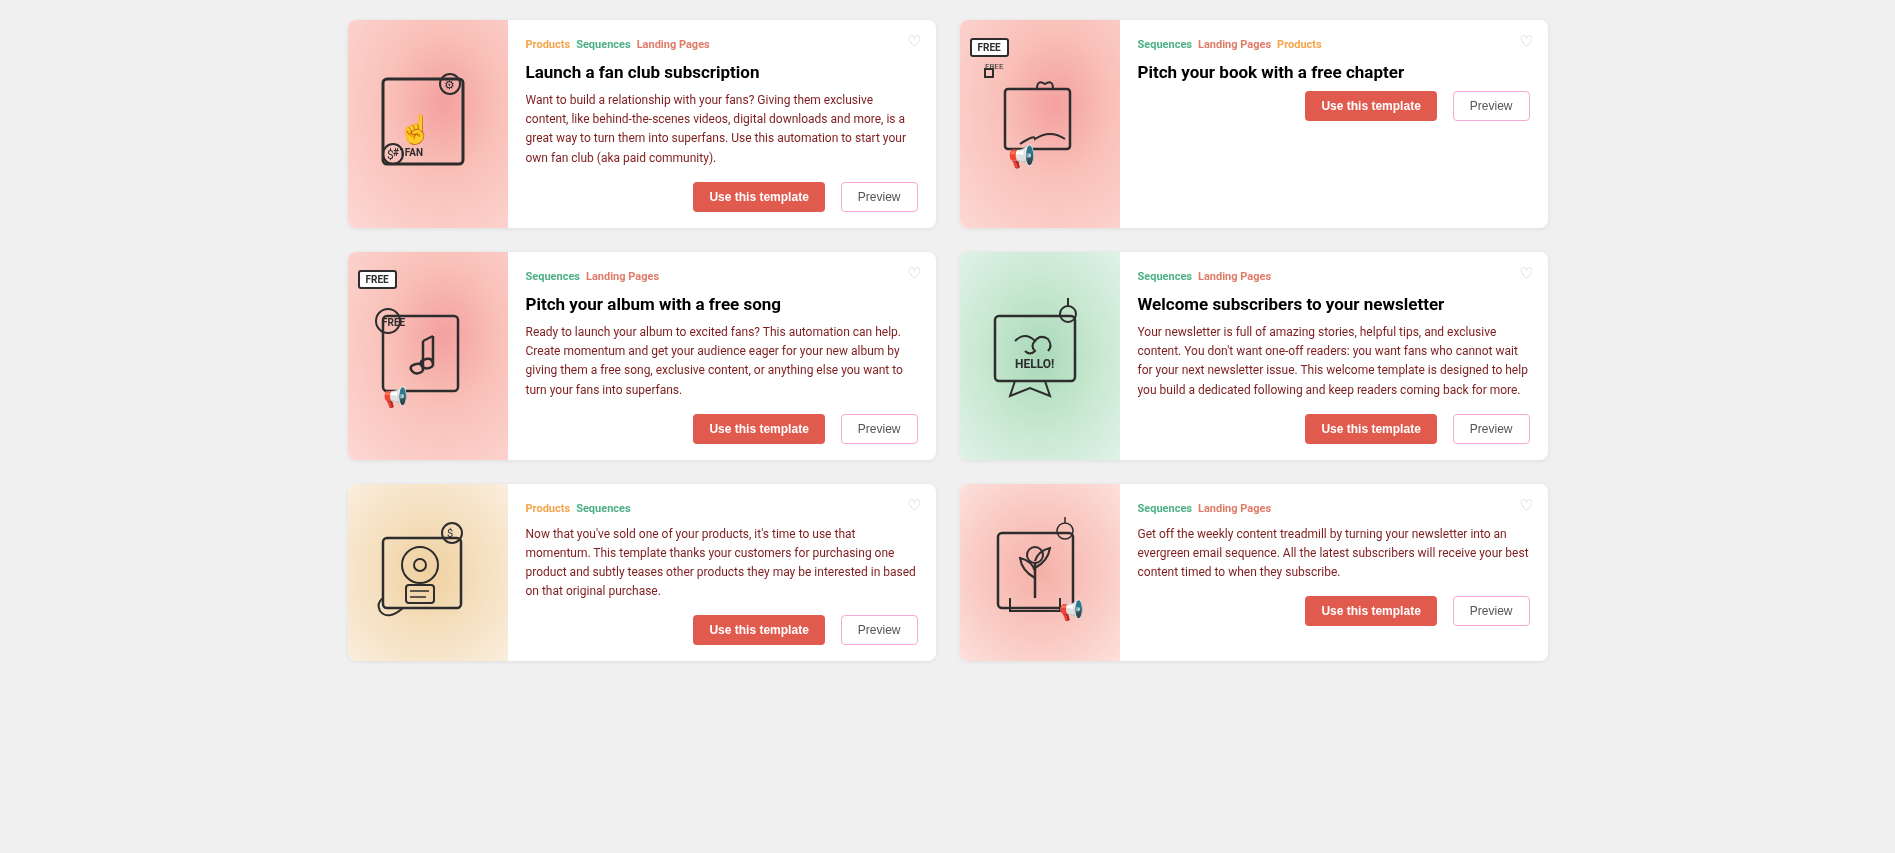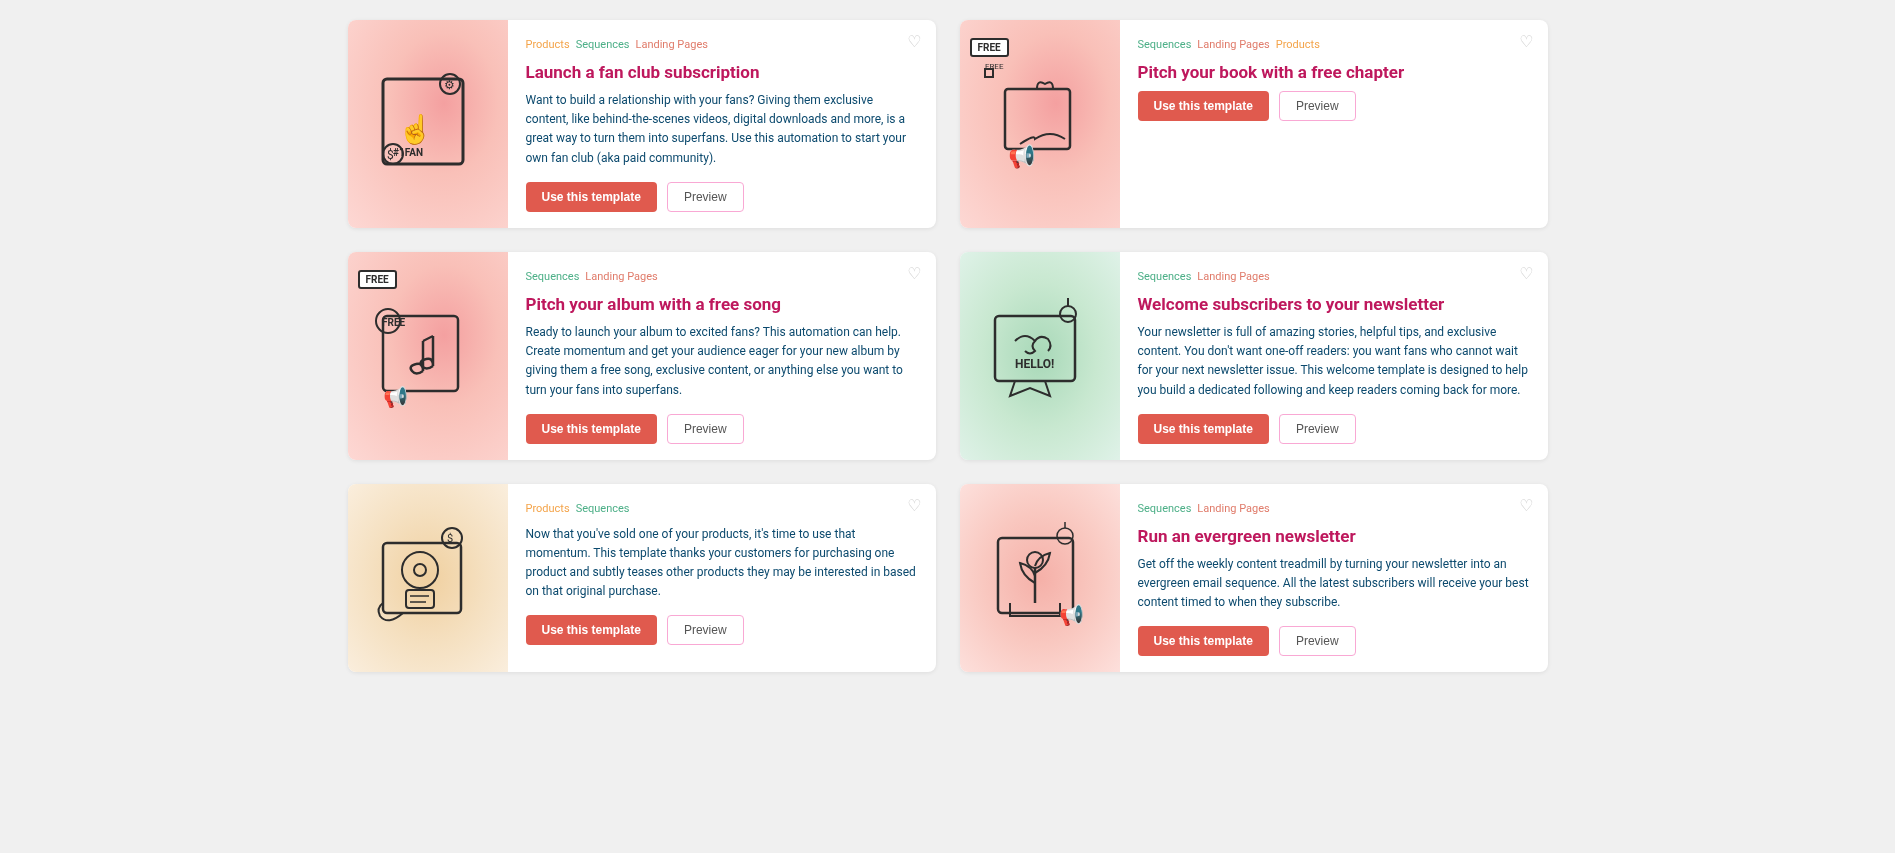--- a/index.html
+++ b/index.html
@@ -43,43 +43,44 @@
       position: relative;
     }
     .card-tags {
       display: flex;
       gap: 6px;
       margin-bottom: 8px;
       flex-wrap: wrap;
     }
     .tag {
       font-size: 11px;
-      font-weight: 400;
+      font-weight: 700;
       padding: 2px 0;
     }
     .tag-products { color: #f4a44a; }
     .tag-sequences { color: #4caf87; }
     .tag-landing { color: #e07b6a; }
     .card-title {
       font-size: 17px;
       font-weight: 700;
-      color: #be185d;
+      color: #000000;
       margin-bottom: 8px;
       line-height: 1.3;
     }
     .card-desc {
       font-size: 12px;
-      color: #0c4a6e;
+      color: #7f1d1d;
       line-height: 1.6;
       margin-bottom: 14px;
     }
     .card-actions {
       display: flex;
-      gap: 10px;
+      gap: 16px;
       align-items: center;
+      justify-content: flex-end;
     }
     .btn-primary {
       background: #e05a4e;
       color: #fff;
       border: none;
       border-radius: 4px;
       padding: 8px 16px;
       font-size: 12px;
       font-weight: 600;
       cursor: pointer;
@@ -271,21 +272,20 @@
         <line x1="85" y1="10" x2="85" y2="4" stroke="#2d2d2d" stroke-width="1.5"></line>
         <text x="79" y="104" font-size="20" fill="none" stroke="#2d2d2d" stroke-width="1.5">📢</text>
       </svg>
     </div>
     <div class="card-content">
       <span class="heart-icon">♡</span>
       <div class="card-tags">
         <span class="tag tag-sequences">Sequences</span>
           <span class="tag tag-landing">Landing Pages</span>
       </div>
-      <div class="card-title">Run an evergreen newsletter</div>
       <div class="card-desc">Get off the weekly content treadmill by turning your newsletter into an evergreen email sequence. All the latest subscribers will receive your best content timed to when they subscribe.</div>
       <div class="card-actions">
         <button class="btn-primary">Use this template</button>
         <button class="btn-secondary">Preview</button>
       </div>
     </div>
   </div>
   </div>
 
 </body></html>

